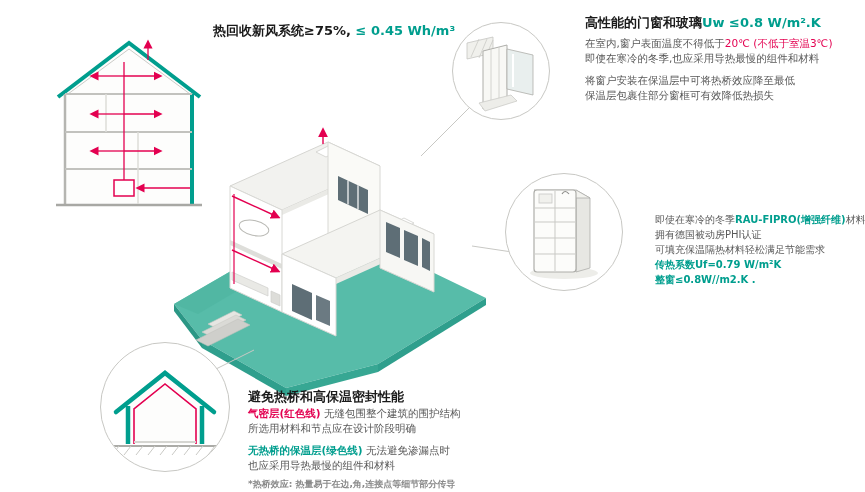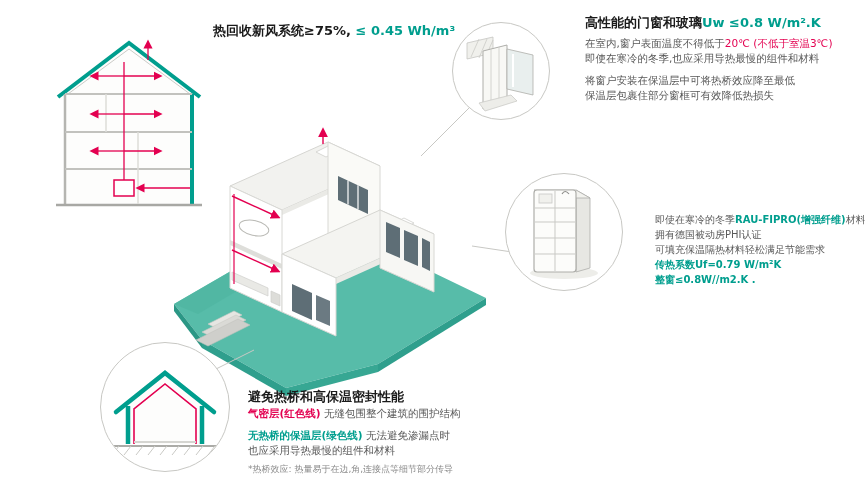--- a/index.html
+++ b/index.html
@@ -7,21 +7,21 @@
   #canvas{position:relative;width:865px;height:492px;background:#ffffff;overflow:hidden;padding-left:32px;}
   .abs{position:absolute;}
   .heading{font-size:13px;font-weight:700;color:#1a1a1a;white-space:nowrap;}
   .body-text{font-size:10.5px;color:#595959;line-height:15px;}
   .body-text > div{white-space:nowrap;}
   .small-text{font-size:10px;}
   .green{color:var(--teal,#009E8E);}
   .red{color:var(--red,#E30050);}
   .bold{font-weight:700;}
   .circle{position:absolute;border-radius:50%;border:1px solid #C8C8C4;background:#fff;overflow:hidden;}
-  .footnote{font-size:9px;color:#8a8a8a;white-space:nowrap;}
+  .footnote{font-size:9px;color:#8a8a8a;white-space:nowrap;font-weight:bold;}
 </style>
 </head>
 <body>
 
 <div id="canvas">
 
   <svg class="abs" style="left:168px;top:92px" width="330" height="305" viewBox="0 0 330 305">
     <defs>
       <marker id="arrMain" markerWidth="7" markerHeight="7" refX="5" refY="3.5" orient="auto">
         <path d="M0 0 L7 3.5 L0 7 Z" fill="#E30050"></path>
@@ -176,20 +176,21 @@
     <div>可填充保温隔热材料轻松满足节能需求</div>
     <div class="green bold">传热系数Uf=0.79 W/m²K</div>
     <div class="green bold">整窗≤0.8W//m2.K .</div>
   </div>
 
   <div class="abs heading" style="left:248px;top:388px">避免热桥和高保温密封性能</div>
   <div class="abs body-text" style="left:248px;top:406px">
     <div>
       <span class="red bold">气密层(红色线)</span><span> 无缝包围整个建筑的围护结构</span>
     </div>
+    <div>所选用材料和节点应在设计阶段明确</div>
     <div style="height:7px"></div>
     <div>
       <span class="green bold">无热桥的保温层(绿色线)</span><span> 无法避免渗漏点时</span>
     </div>
     <div>也应采用导热最慢的组件和材料</div>
     <div class="footnote" style="margin-top:4px">*热桥效应: 热量易于在边,角,连接点等细节部分传导</div>
   </div>
 
 </div>
 

